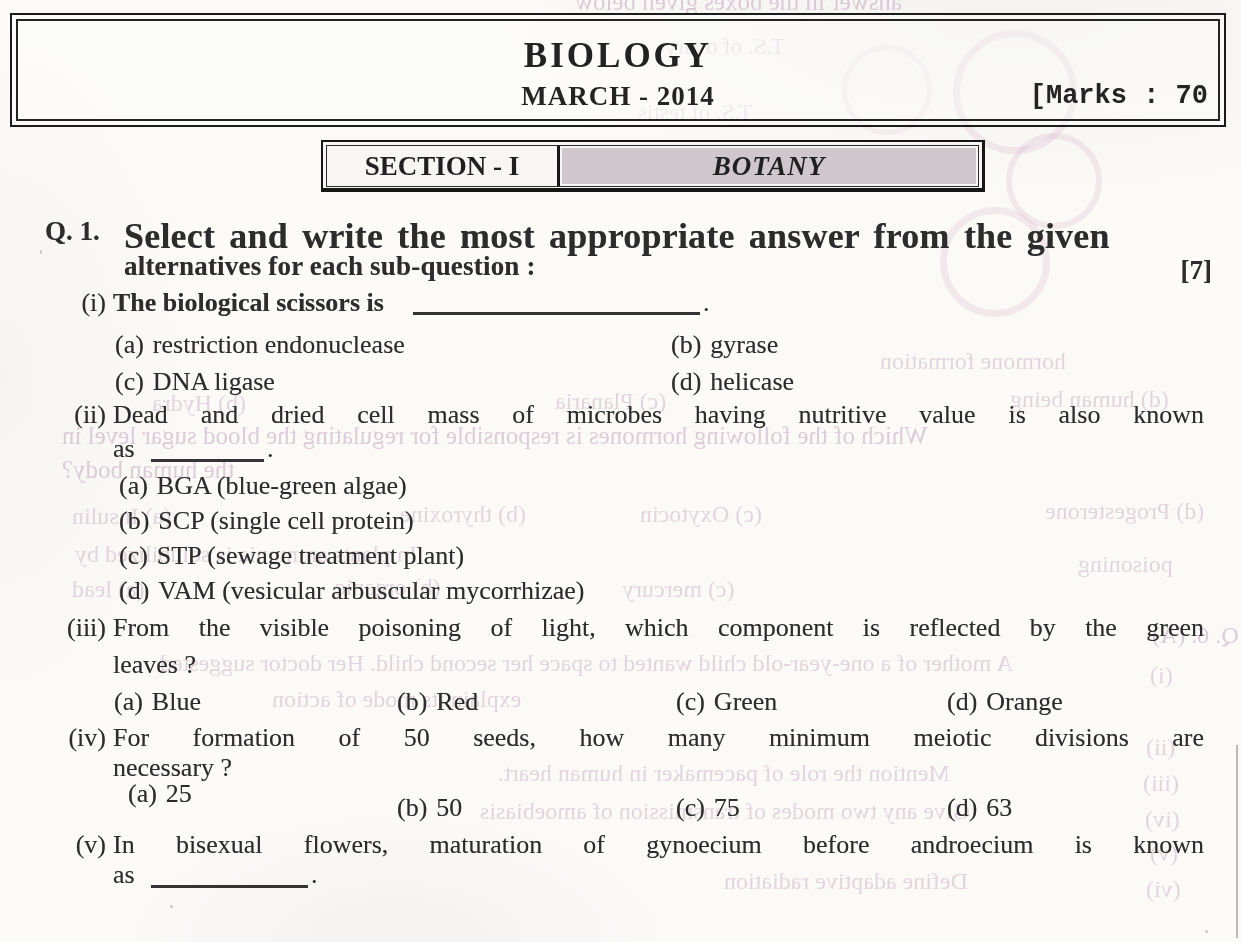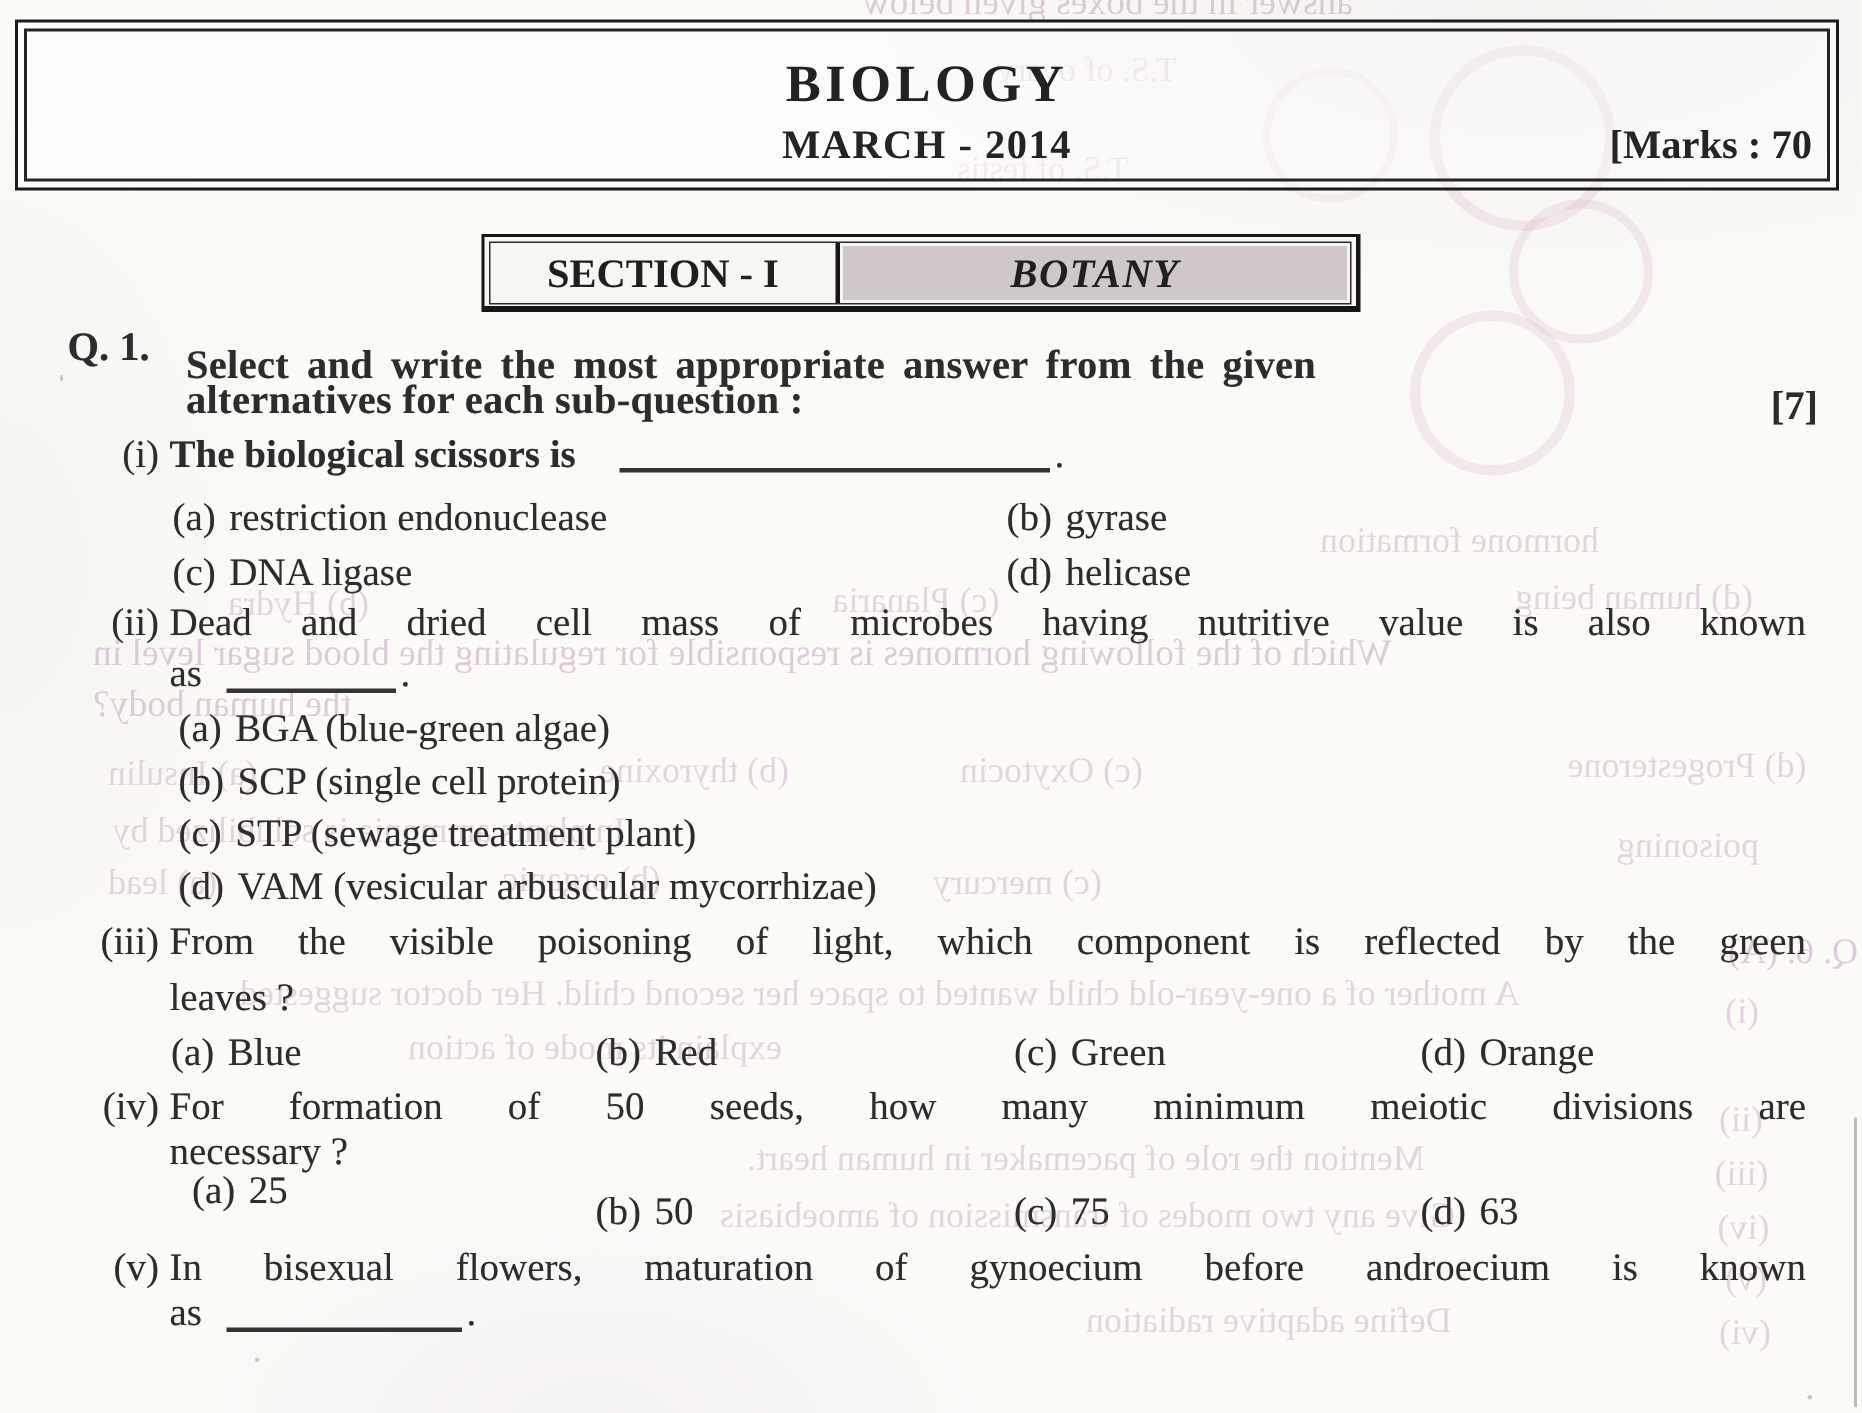--- a/index.html
+++ b/index.html
@@ -18,23 +18,23 @@
   .num{left:0;width:106px;text-align:right;}
   .just{left:113px;width:1091px;white-space:normal;text-align:justify;text-align-last:justify;}
   .otx{margin-left:9px;}
   .blank{position:absolute;border-bottom:3px solid #343434;}
   
   .hdr{position:absolute;left:10px;top:13px;width:1212px;height:110px;border:2px solid #1b1b1b;background:rgba(255,255,255,.35);}
   .hdr-in{position:absolute;left:4px;top:4px;right:4px;bottom:4px;border:2px solid #242424;}
   .hdr .title{position:absolute;left:0;right:0;top:21px;text-align:center;font-size:35px;font-weight:bold;letter-spacing:3px;color:#222;}
   .hdr .time{position:absolute;left:14px;top:64px;font-size:27px;font-weight:bold;color:#242424;}
   .hdr .date{position:absolute;left:0;right:0;top:66px;text-align:center;font-size:27px;font-weight:bold;color:#242424;letter-spacing:1px;}
-  .hdr .marks{position:absolute;right:16px;top:66px;font-size:27px;font-weight:bold;color:#242424;}
+  .hdr .marks{position:absolute;right:16px;top:66px;font-size:27px;font-weight:bold;color:#242424;font-family:Liberation Mono, monospace;}
   
-  .sec{position:absolute;left:321px;top:156px;width:586px;height:52px;
+  .sec{position:absolute;left:321px;top:140px;width:664px;height:52px;
        border:2px solid #161616;border-right-width:3px;border-bottom-width:4px;background:#f7f6f3;padding:3px;box-sizing:border-box;}
   .sec-in{display:flex;height:100%;border:1px solid #2b2b2b;}
   .sec-l{width:230px;display:flex;align-items:center;justify-content:center;
          font-size:27px;font-weight:bold;color:#1f1f1f;border-right:3px solid #171717;}
   .sec-r{flex:1;display:flex;align-items:center;justify-content:center;
          font-size:27px;font-weight:bold;color:#1f1f1f;background:#cfc7cb;
          box-shadow:inset 0 0 0 2px rgba(255,255,255,.8);letter-spacing:1px;font-style:italic;}
   
   .g{position:absolute;font-size:24px;color:#bf9dba;opacity:.4;transform:scaleX(-1);white-space:nowrap;}
   .gb{opacity:.5;}
@@ -96,21 +96,21 @@
 </div>
 
 <div class="sec">
   <div class="sec-in">
     <div class="sec-l">SECTION - I</div>
     <div class="sec-r">BOTANY</div>
   </div>
 </div>
 
 <span class="t b" style="left:45px;top:216px;font-size:27px;">Q. 1.</span>
-<span class="t b" style="left:124px;top:216px;font-size:27px;word-spacing:5px;letter-spacing:.2px;margin-top:12px;">Select and write the most appropriate answer from the given</span>
+<span class="t b" style="left:124px;top:216px;font-size:36px;word-spacing:5px;letter-spacing:.2px;">Select and write the most appropriate answer from the given</span>
 <span class="t b" style="left:124px;top:251px;font-size:27px;letter-spacing:.2px;">alternatives for each sub-question :</span>
 <span class="t b" style="left:1120px;top:255px;width:92px;text-align:right;font-size:27px;">[7]</span>
 
 <span class="t num" style="top:288px;">(i)</span>
 <span class="t" style="left:113px;top:288px;font-weight:bold;">The biological scissors is</span>
 <span class="blank" style="left:413px;top:288px;width:287px;height:24px;"></span>
 <span class="t" style="left:703px;top:288px;">.</span>
 <span class="t" style="left:115px;top:330px;"><span>(a)</span><span class="otx">restriction endonuclease</span></span>
 <span class="t" style="left:671px;top:330px;"><span>(b)</span><span class="otx">gyrase</span></span>
 <span class="t" style="left:115px;top:367px;"><span>(c)</span><span class="otx">DNA ligase</span></span>

